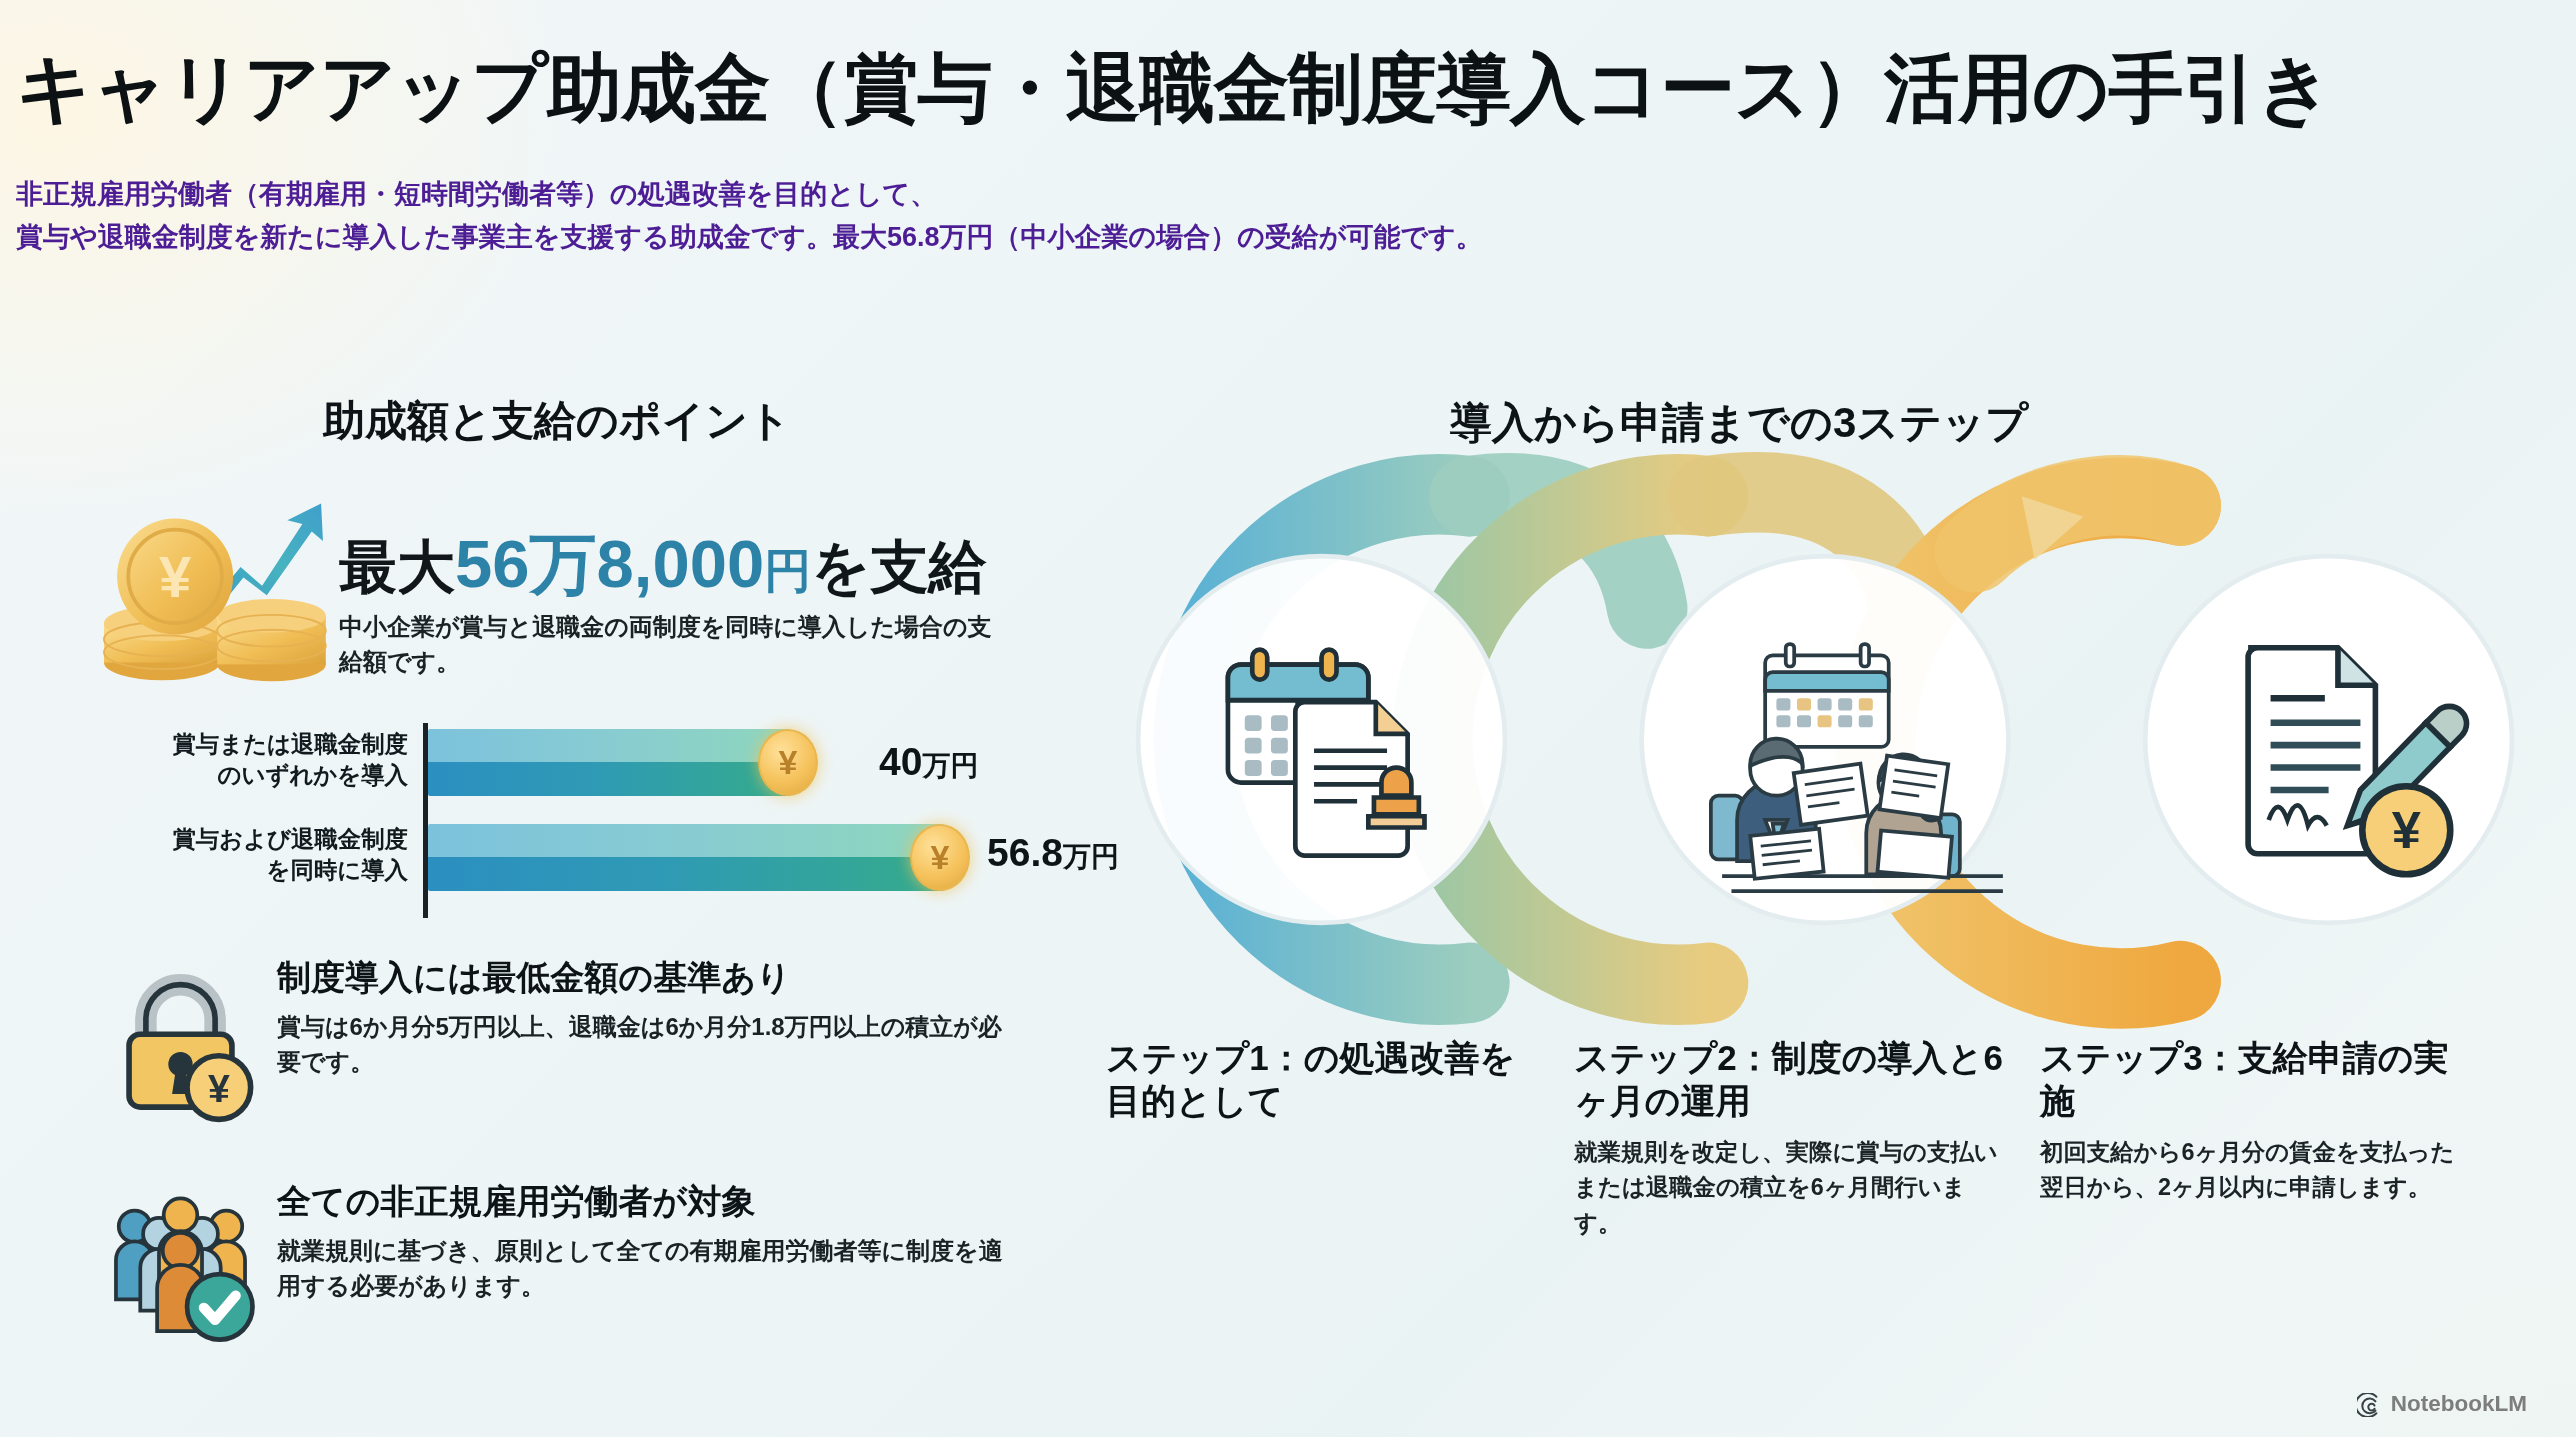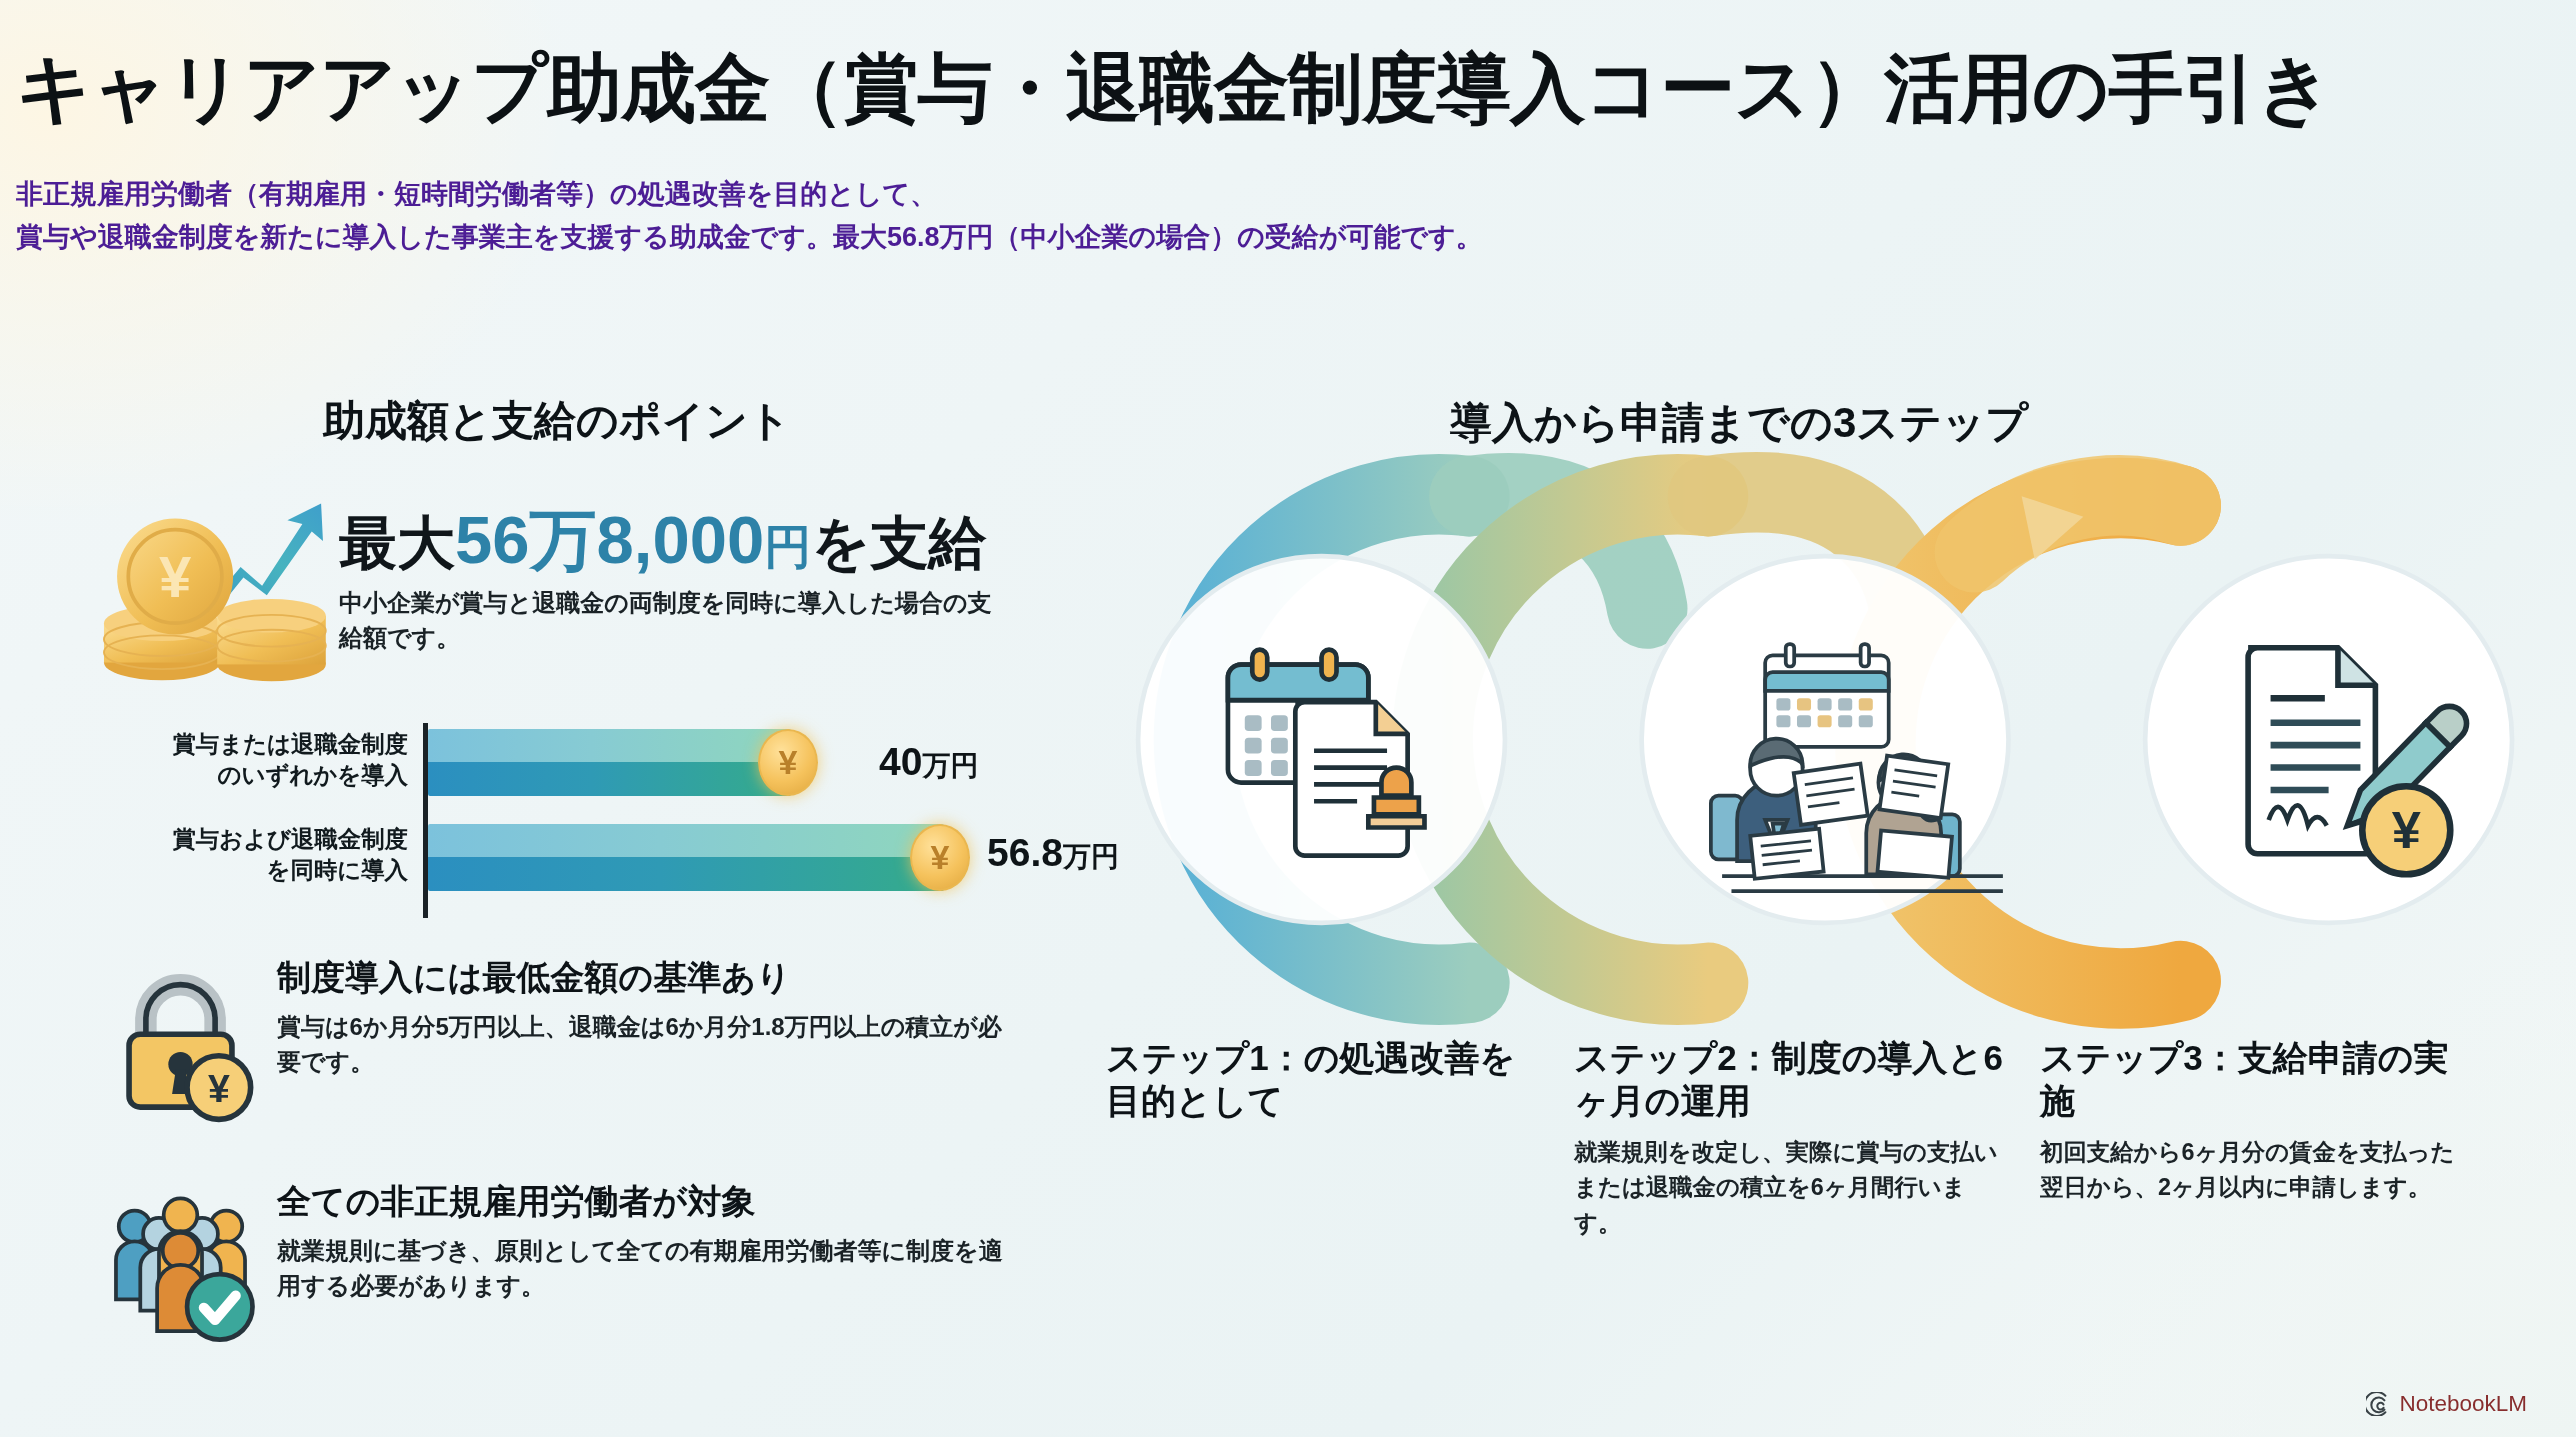--- a/index.html
+++ b/index.html
@@ -33,21 +33,21 @@
   }
   #sec-left{ left:323px; top:393px; }
   #sec-right{ left:1451px; top:395px; }
 
   
   .left{ position:absolute; left:0; top:0; width:1076px; height:1438px; }
 
   
   .hero-icon{ position:absolute; left:89px; top:466px; width:248px; height:234px; }
 
-  .hero-txt{ position:absolute; left:339px; top:504px; width:711px; }
+  .hero-txt{ position:absolute; left:339px; top:528px; width:711px; }
   .hero-amt{
     font-size:58px; font-weight:bold; color:#10161a; line-height:1.06; white-space:nowrap;
   }
   .hero-amt .big{ color:#2d82a8; font-size:67px; }
   .hero-amt .unit{ color:#2d82a8; font-size:47px; }
   .hero-desc{
     margin-top:11.2px; font-size:24px; font-weight:bold; color:#1a2226; line-height:1.44;
     width:674px;
   }
 
@@ -94,22 +94,22 @@
   .steps{ position:absolute; left:0; top:1037px; width:1500px; }
   .step{ position:absolute; width:436px; }
   .step h3{ font-size:35px; font-weight:bold; color:#0d1317; line-height:1.22; }
   .step p{ margin-top:13px; font-size:23.4px; font-weight:bold; color:#1b2327; line-height:1.5; }
   #step1{ left:30px; }
   #step2{ left:498px; }
   #step3{ left:964px; }
 
   
   .wm{
-    position:absolute; right:49px; bottom:20.6px; display:flex; align-items:center; gap:9.4px;
-    font-size:22.5px; color:#7f1d1d; font-weight:400; opacity:.92;
+    position:absolute; right:49px; bottom:20.6px; display:flex; align-items:flex-end; gap:9.4px;
+    font-size:22.5px; color:#737373; font-weight:700; opacity:.92;
   }
   .wm svg{ display:block; }
 </style>
 </head>
 <body>
 
 <div class="page">
 
   <div class="hdr">
     <div class="title">キャリアアップ助成金（賞与・退職金制度導入コース）活用の手引き</div>

